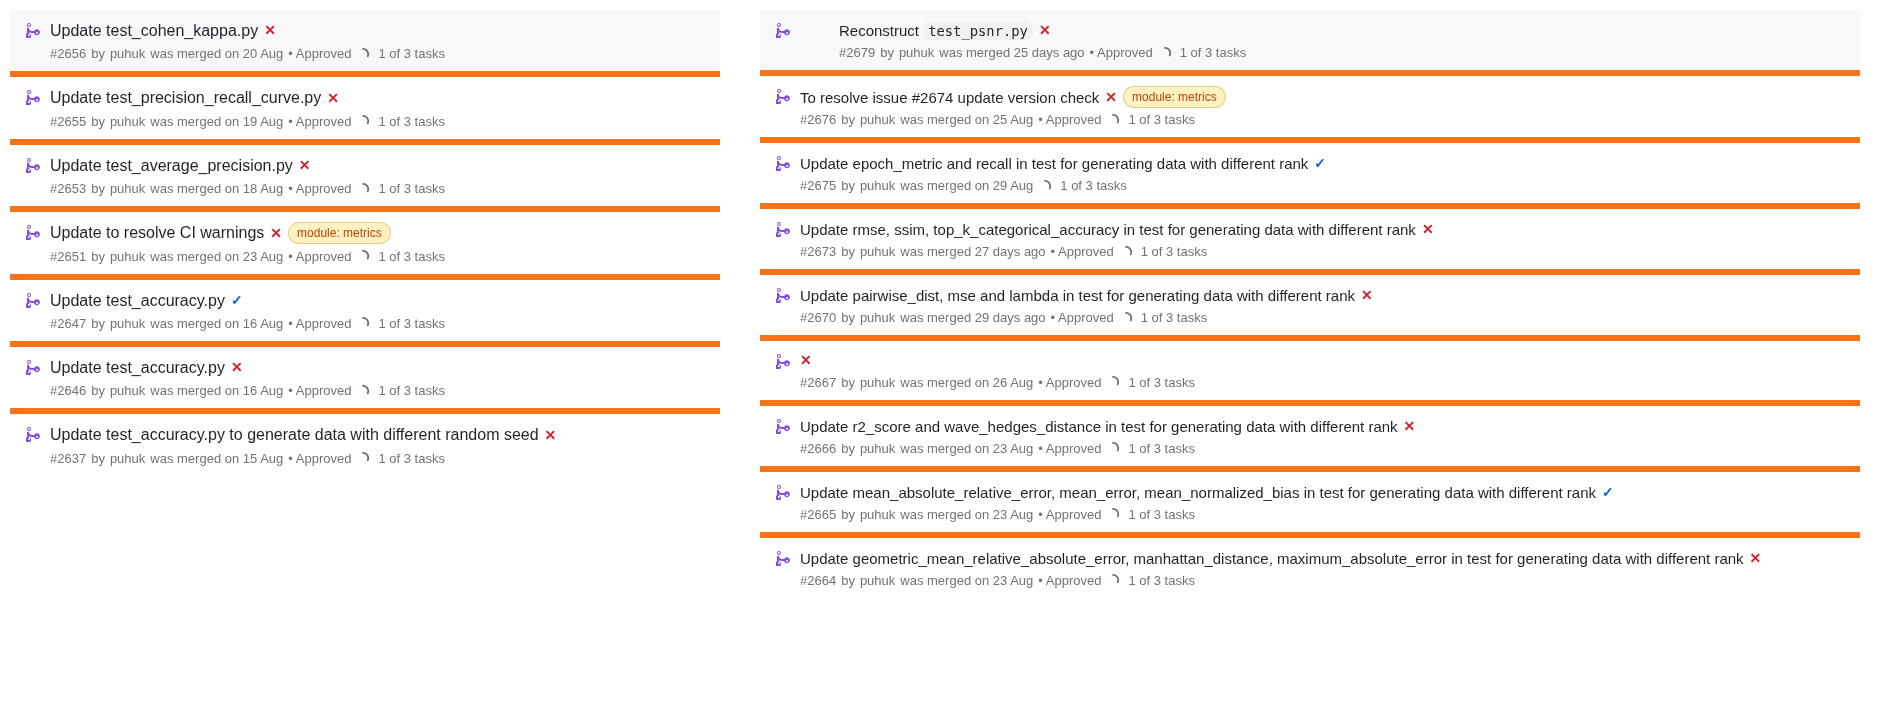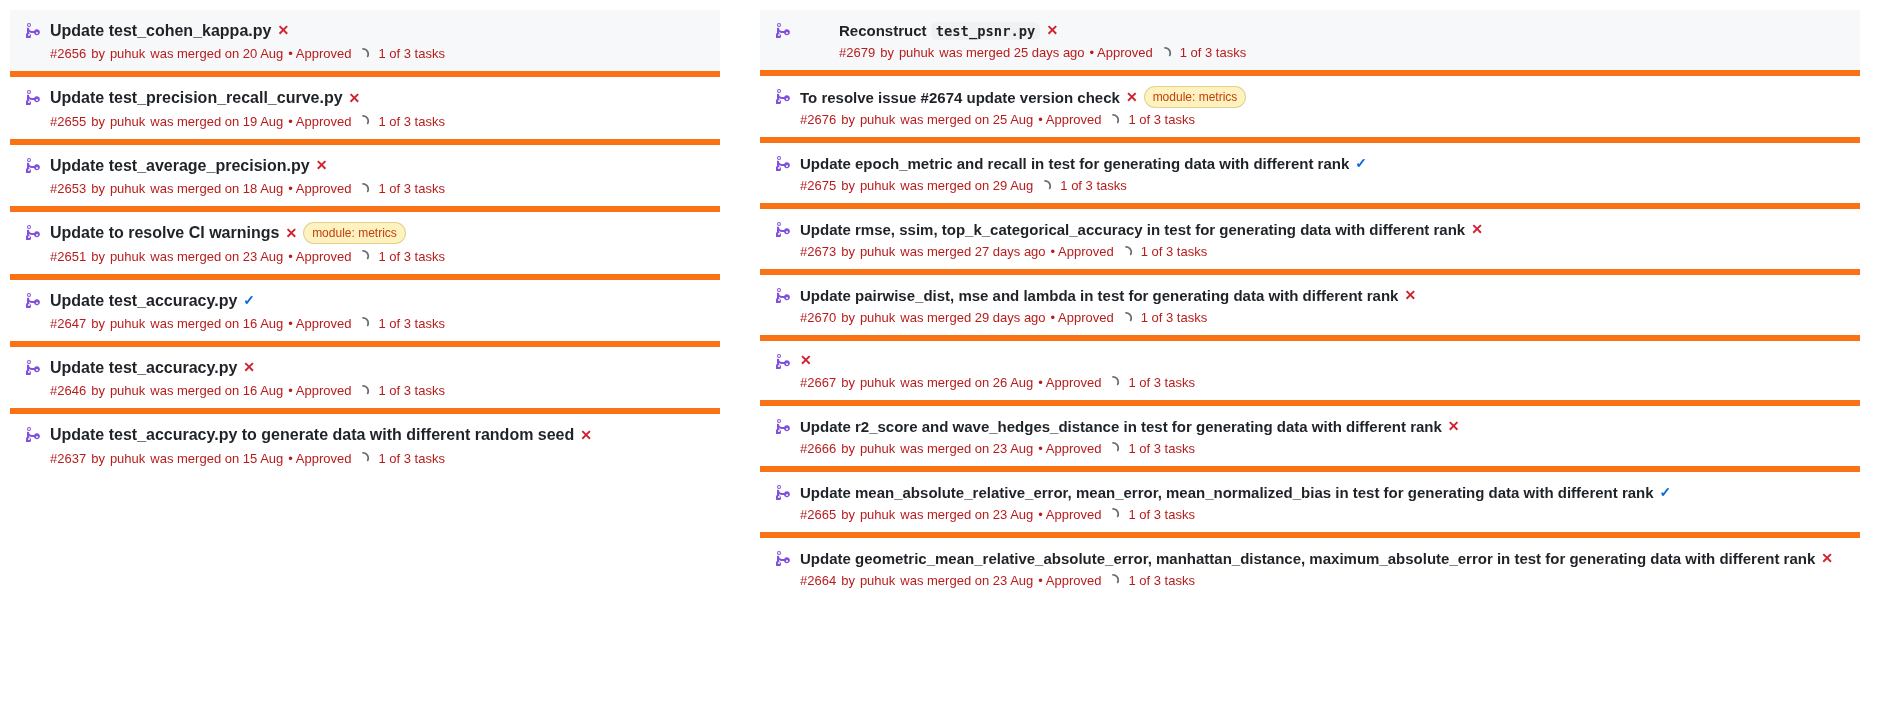--- a/index.html
+++ b/index.html
@@ -34,21 +34,21 @@
   }
   .pr-body { flex: 1 1 auto; }
   .pr-title-line {
     display: flex;
     flex-wrap: wrap;
     align-items: center;
     gap: 6px;
     line-height: 1.4;
   }
   .pr-title {
-    font-weight: 700;
+    font-weight: 400;
     font-size: 16px;
     color: #1f2328;
   }
   .pr-title.small { font-size: 15px; }
   .pr-title code {
     font-family: ui-monospace, SFMono-Regular, Menlo, Consolas, monospace;
     background: #eff1f3;
     padding: 1px 5px;
     border-radius: 6px;
     font-size: 0.92em;
@@ -66,21 +66,21 @@
     background: #fef2c0;
     border: 1px solid rgba(180,150,40,0.35);
     color: #c2410c;
     border-radius: 999px;
     padding: 1px 8px;
     font-size: 12px;
     line-height: 18px;
     font-weight: 500;
   }
   .pr-meta {
-    color: #b91c1c;
+    color: #737373;
     font-size: 13px;
     margin-top: 4px;
     display: flex;
     align-items: center;
     gap: 5px;
     flex-wrap: wrap;
   }
   .pr-meta .dot::before { content: "• "; }
   .task-icon {
     display: inline-flex;

